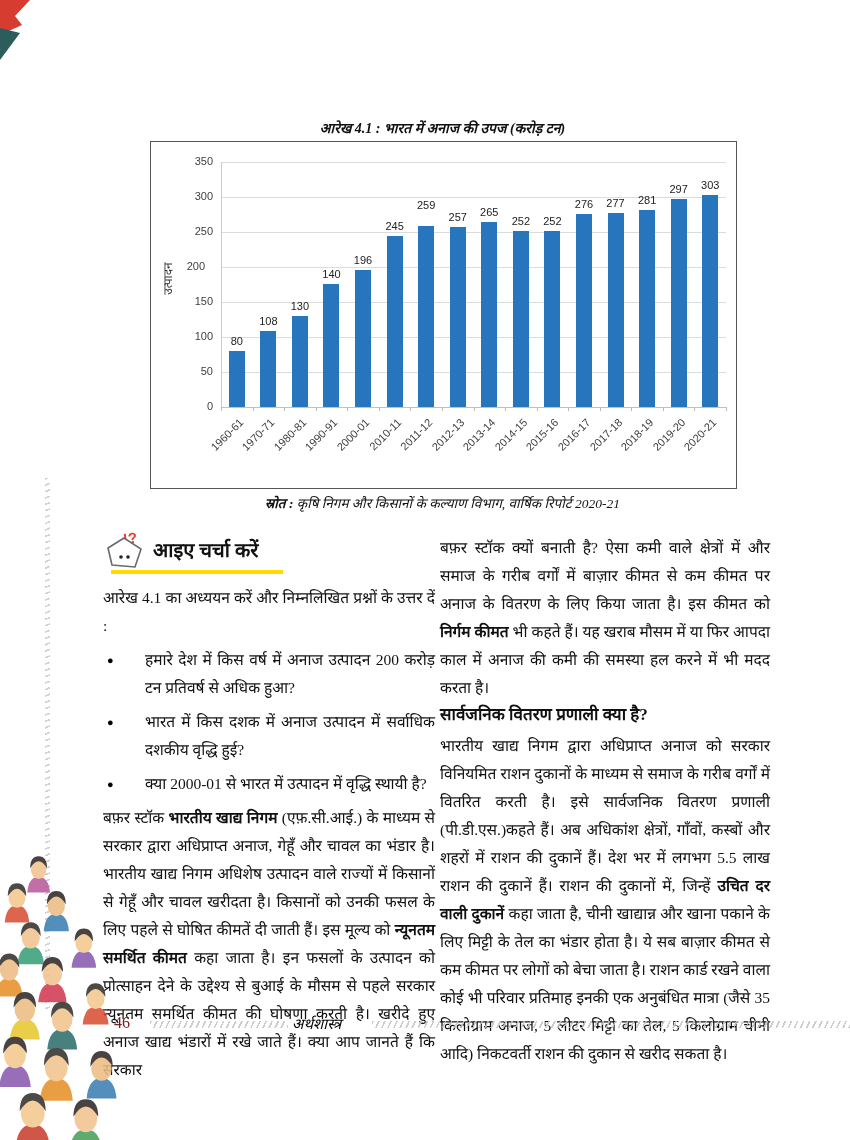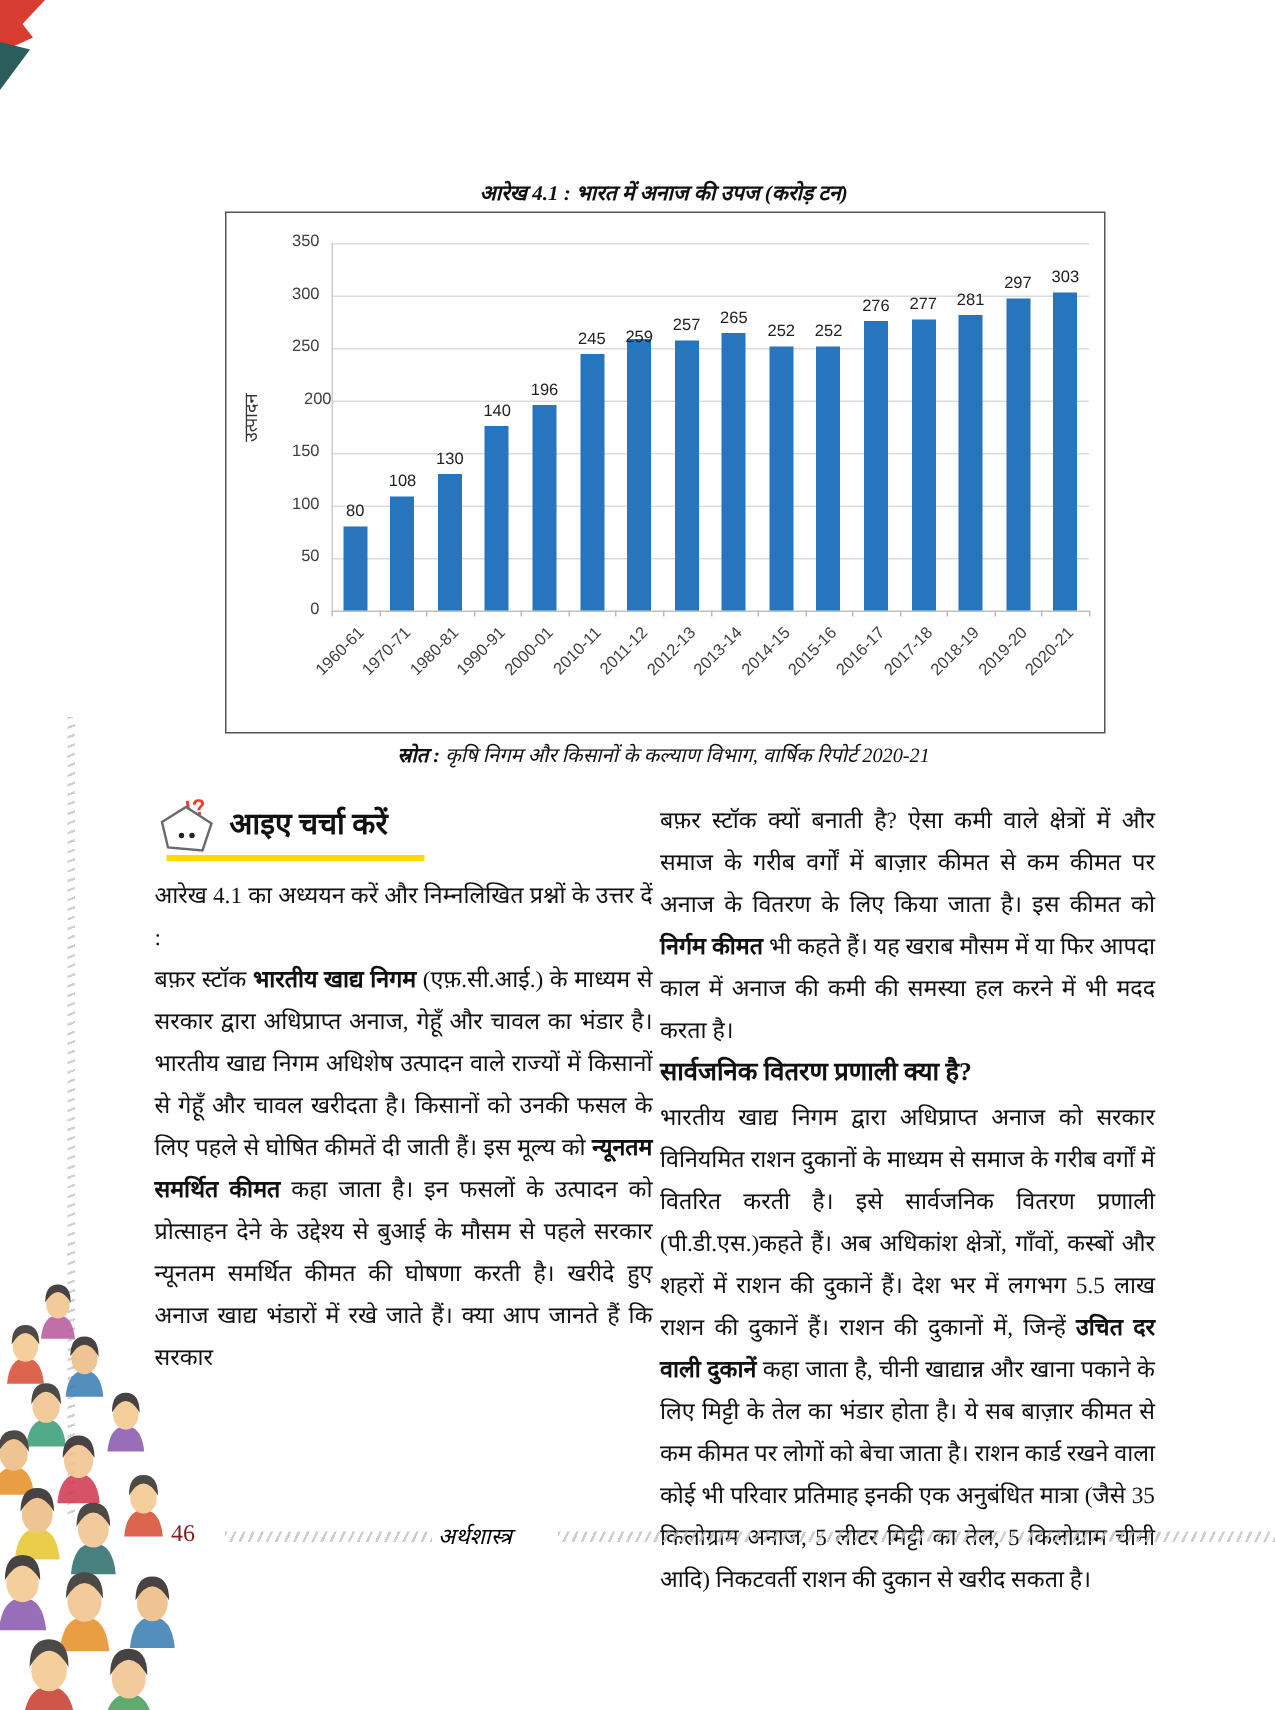--- a/index.html
+++ b/index.html
@@ -102,21 +102,21 @@
   <div class="axis-title-y">उत्पादन</div>
 <div class="gridline zero" style="left: 70px; width: 505px; top: 265px;"></div>
     <div class="ytick" style="left: 18px; width: 44px; top: 258px;">0</div>
     <div class="gridline" style="left: 70px; width: 505px; top: 230px;"></div>
     <div class="ytick" style="left: 18px; width: 44px; top: 223px;">50</div>
     <div class="gridline" style="left: 70px; width: 505px; top: 195px;"></div>
     <div class="ytick" style="left: 18px; width: 44px; top: 188px;">100</div>
     <div class="gridline" style="left: 70px; width: 505px; top: 160px;"></div>
     <div class="ytick" style="left: 18px; width: 44px; top: 153px;">150</div>
     <div class="gridline" style="left: 70px; width: 505px; top: 125px;"></div>
-    <div class="ytick" style="left: 26px; width: 44px; top: 118px;">200</div>
+    <div class="ytick" style="left: 10px; width: 44px; top: 118px;">200</div>
     <div class="gridline" style="left: 70px; width: 505px; top: 90px;"></div>
     <div class="ytick" style="left: 18px; width: 44px; top: 83px;">250</div>
     <div class="gridline" style="left: 70px; width: 505px; top: 55px;"></div>
     <div class="ytick" style="left: 18px; width: 44px; top: 48px;">300</div>
     <div class="gridline" style="left: 70px; width: 505px; top: 20px;"></div>
     <div class="ytick" style="left: 18px; width: 44px; top: 13px;">350</div>
     <div class="yaxis-line" style="left: 70px; top: 20px; height: 245px;"></div>
     <div class="bar" style="left: 77.7812px; top: 209px; width: 16px; height: 56px; background: rgb(39, 117, 188);"></div>
     <div class="bar-label" style="left: 65.7812px; top: 193px;">80</div>
     <div class="xtick-label" style="left: 21.7812px; top: 274px;">1960-61</div>
@@ -135,21 +135,21 @@
     <div class="xtick-mark" style="left: 164.688px; top: 265px;"></div>
     <div class="bar" style="left: 204.031px; top: 127.8px; width: 16px; height: 137.2px; background: rgb(39, 117, 188);"></div>
     <div class="bar-label" style="left: 192.031px; top: 111.8px;">196</div>
     <div class="xtick-label" style="left: 148.031px; top: 274px;">2000-01</div>
     <div class="xtick-mark" style="left: 196.25px; top: 265px;"></div>
     <div class="bar" style="left: 235.594px; top: 93.5px; width: 16px; height: 171.5px; background: rgb(39, 117, 188);"></div>
     <div class="bar-label" style="left: 223.594px; top: 77.5px;">245</div>
     <div class="xtick-label" style="left: 179.594px; top: 274px;">2010-11</div>
     <div class="xtick-mark" style="left: 227.812px; top: 265px;"></div>
     <div class="bar" style="left: 267.156px; top: 83.7px; width: 16px; height: 181.3px; background: rgb(39, 117, 188);"></div>
-    <div class="bar-label" style="left: 255.156px; top: 77px;">259</div>
+    <div class="bar-label" style="left: 255.156px; top: 57px;">259</div>
     <div class="xtick-label" style="left: 211.156px; top: 274px;">2011-12</div>
     <div class="xtick-mark" style="left: 259.375px; top: 265px;"></div>
     <div class="bar" style="left: 298.719px; top: 85.1px; width: 16px; height: 179.9px; background: rgb(39, 117, 188);"></div>
     <div class="bar-label" style="left: 286.719px; top: 69.1px;">257</div>
     <div class="xtick-label" style="left: 242.719px; top: 274px;">2012-13</div>
     <div class="xtick-mark" style="left: 290.938px; top: 265px;"></div>
     <div class="bar" style="left: 330.281px; top: 79.5px; width: 16px; height: 185.5px; background: rgb(39, 117, 188);"></div>
     <div class="bar-label" style="left: 318.281px; top: 63.5px;">265</div>
     <div class="xtick-label" style="left: 274.281px; top: 274px;">2013-14</div>
     <div class="xtick-mark" style="left: 322.5px; top: 265px;"></div>
@@ -195,20 +195,25 @@
     <svg class="discuss-icon" viewBox="0 0 46 46">
       <text x="20" y="16" font-size="15" font-weight="bold" fill="#E8402C" font-family="Liberation Sans, sans-serif" transform="rotate(-8 24 10)">!?</text>
       <polygon points="5,20 21,10 38,21 32,39 9,37" fill="#ffffff" stroke="#6a6a6a" stroke-width="1.6"></polygon>
       <circle cx="18" cy="29" r="1.8" fill="#222"></circle>
       <circle cx="25" cy="29" r="1.8" fill="#222"></circle>
     </svg>
     <span class="discuss-heading">आइए चर्चा करें</span>
     <div class="discuss-underline"></div>
   </div>
   <p class="intro-line para">आरेख 4.1 का अध्ययन करें और निम्नलिखित प्रश्नों के उत्तर दें :</p>
+  <ul class="qlist">
+      <li>हमारे देश में किस वर्ष में अनाज उत्पादन 200 करोड़ टन प्रतिवर्ष से अधिक हुआ?</li>
+      <li>भारत में किस दशक में अनाज उत्पादन में सर्वाधिक दशकीय वृद्धि हुई?</li>
+      <li>क्या 2000-01 से भारत में उत्पादन में वृद्धि स्थायी है?</li>
+    </ul>
   <p class="para"><span>बफ़र स्टॉक </span><span class="b">भारतीय खाद्य निगम</span><span> (एफ़.सी.आई.) के माध्यम से सरकार द्वारा अधिप्राप्त अनाज, गेहूँ और चावल का भंडार है। भारतीय खाद्य निगम अधिशेष उत्पादन वाले राज्यों में किसानों से गेहूँ और चावल खरीदता है। किसानों को उनकी फसल के लिए पहले से घोषित कीमतें दी जाती हैं। इस मूल्य को </span><span class="b">न्यूनतम समर्थित कीमत</span><span> कहा जाता है। इन फसलों के उत्पादन को प्रोत्साहन देने के उद्देश्य से बुआई के मौसम से पहले सरकार न्यूनतम समर्थित कीमत की घोषणा करती है। खरीदे हुए अनाज खाद्य भंडारों में रखे जाते हैं। क्या आप जानते हैं कि सरकार</span></p>
 </div>
 
 <div class="col col-right">
   <p class="para"><span>बफ़र स्टॉक क्यों बनाती है? ऐसा कमी वाले क्षेत्रों में और समाज के गरीब वर्गों में बाज़ार कीमत से कम कीमत पर अनाज के वितरण के लिए किया जाता है। इस कीमत को </span><span class="b">निर्गम कीमत</span><span> भी कहते हैं। यह खराब मौसम में या फिर आपदा काल में अनाज की कमी की समस्या हल करने में भी मदद करता है।</span></p>
   <div class="section-heading">सार्वजनिक वितरण प्रणाली क्या है?</div>
   <p class="para"><span>भारतीय खाद्य निगम द्वारा अधिप्राप्त अनाज को सरकार विनियमित राशन दुकानों के माध्यम से समाज के गरीब वर्गों में वितरित करती है। इसे सार्वजनिक वितरण प्रणाली  (पी.डी.एस.)कहते हैं। अब अधिकांश क्षेत्रों, गाँवों, कस्बों और शहरों में राशन की दुकानें हैं। देश भर में लगभग 5.5 लाख राशन की दुकानें हैं। राशन की दुकानों में, जिन्हें </span><span class="b">उचित दर वाली दुकानें</span><span> कहा जाता है, चीनी खाद्यान्न और खाना पकाने के लिए मिट्टी के तेल का भंडार होता है। ये सब बाज़ार कीमत से कम कीमत पर लोगों को बेचा जाता है। राशन कार्ड रखने वाला कोई भी परिवार प्रतिमाह इनकी एक अनुबंधित मात्रा (जैसे 35 किलोग्राम अनाज, 5 लीटर मिट्टी का तेल, 5 किलोग्राम चीनी आदि) निकटवर्ती राशन की दुकान से खरीद सकता है।</span></p>
 </div>
 
 <div class="footer">

